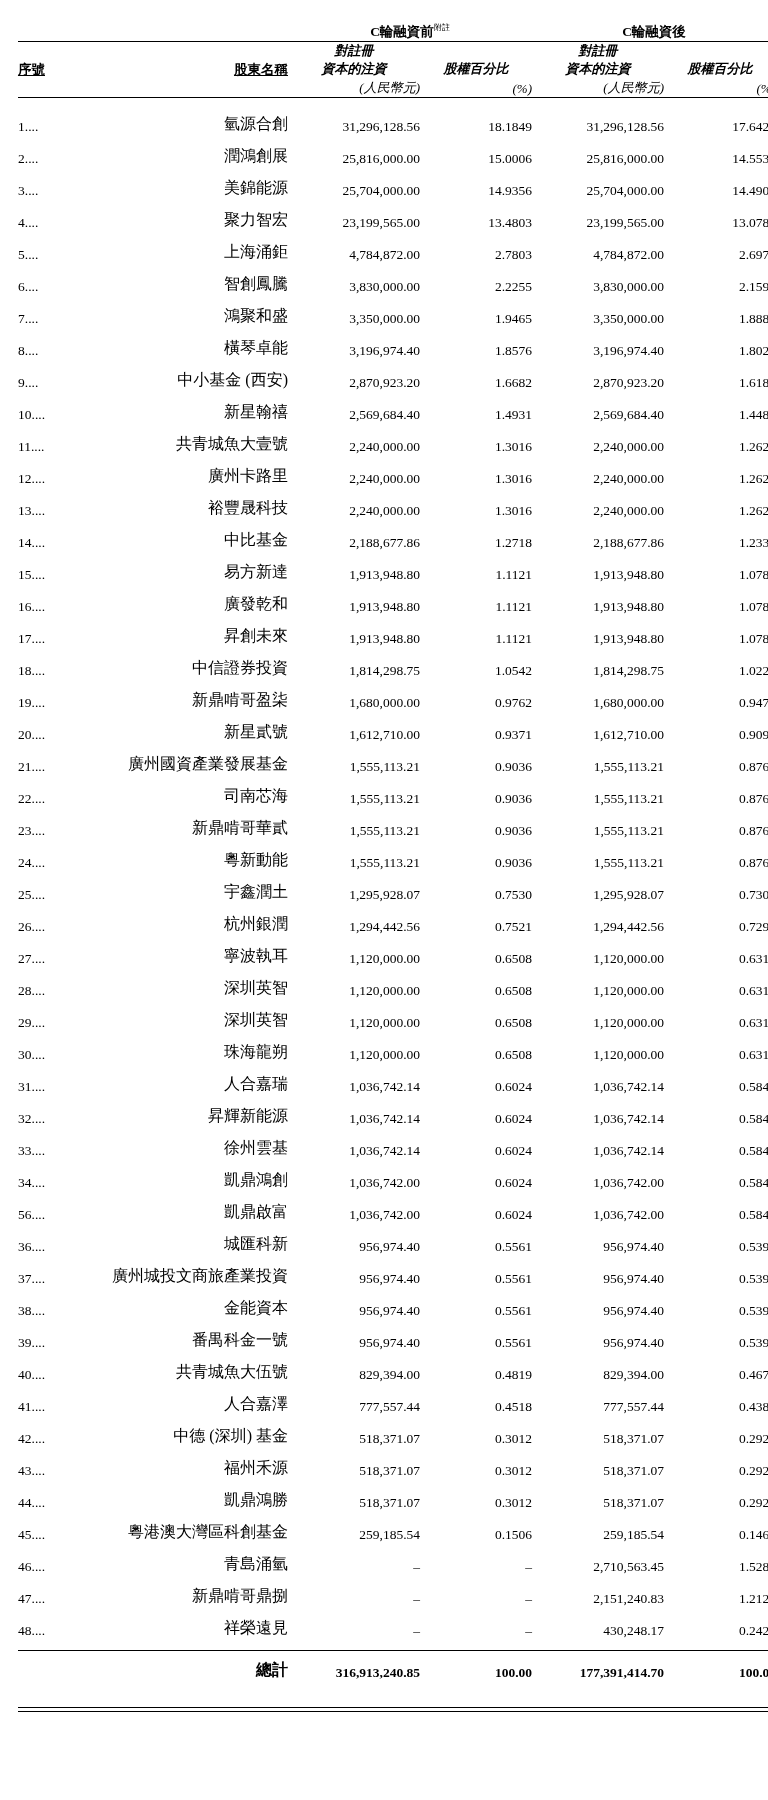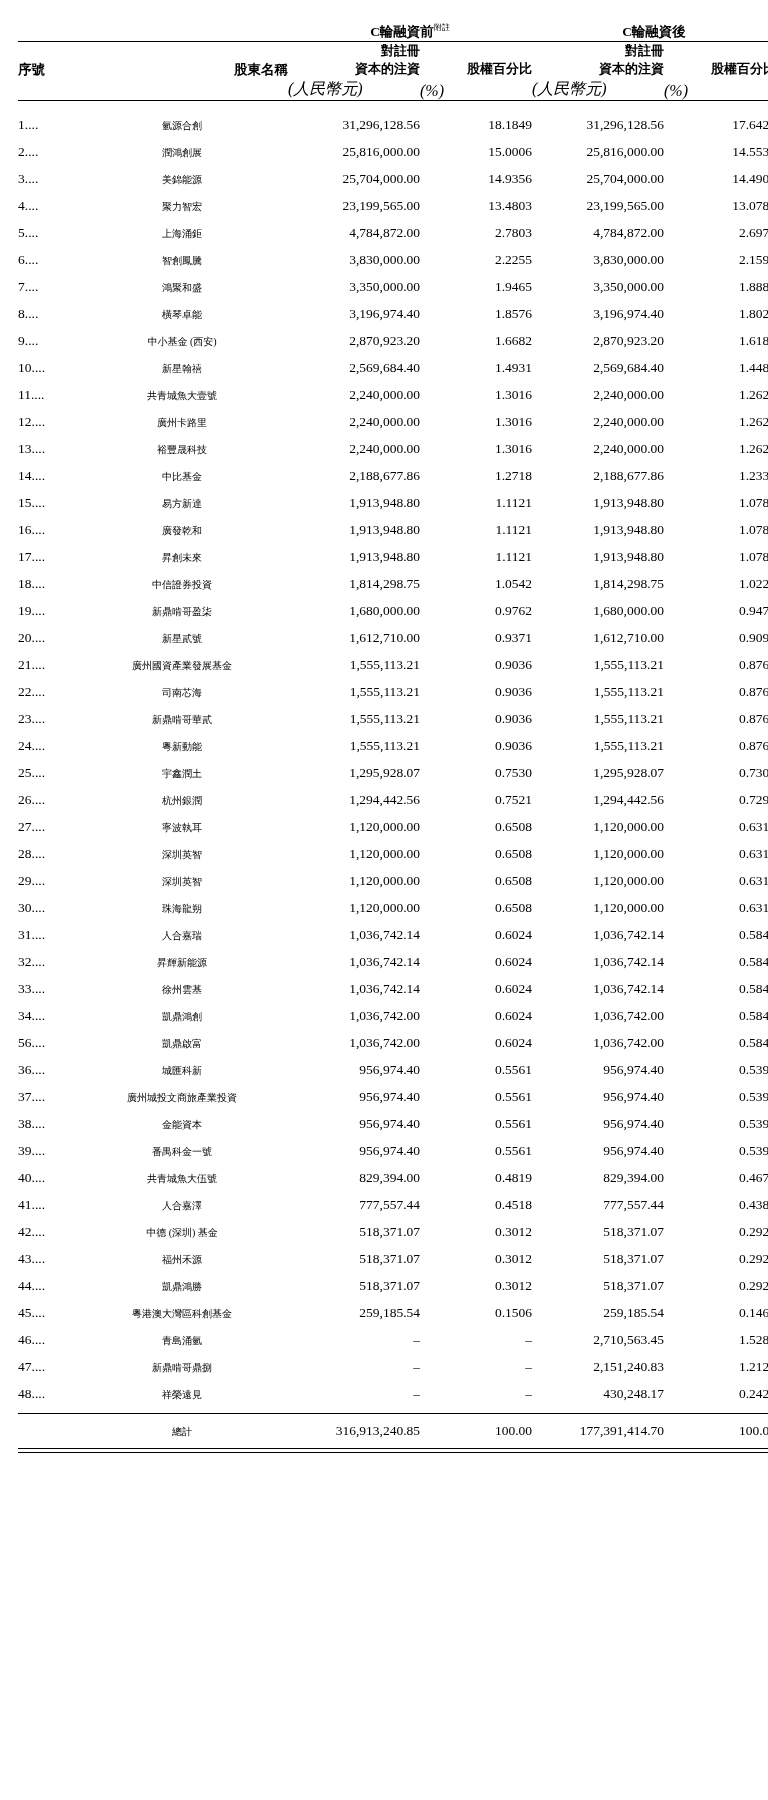--- a/index.html
+++ b/index.html
@@ -47,63 +47,65 @@
   .grp-head .sup {
     font-size: 8px;
     vertical-align: super;
     font-weight: normal;
   }
   .rule-thin td { border-top: 0.9px solid #000; height: 0; font-size: 0; line-height: 0; }
   .spacer-6 td { height: 6px; font-size: 0; line-height: 0; }
   .spacer-10 td { height: 10px; font-size: 0; line-height: 0; }
 
   .sub-head {
-    text-align: right;
+    text-align: center;
     font-weight: bold;
     font-size: 13px;
     line-height: 1.45;
     padding: 4px 6px 0 6px;
+    font-style: italic;
   }
   .sub-unit {
-    text-align: left;
+    text-align: right;
     font-style: italic;
-    font-size: 16px;
+    font-size: 13px;
     padding: 4px 6px 6px 6px;
   }
   .col-head-left {
     font-weight: bold;
     font-size: 13.5px;
     padding-bottom: 6px;
+    text-decoration: underline;
   }
   .head-seq { text-align: left; padding-left: 2px; }
   .head-name { text-align: right; }
 
   td.num {
     text-align: left;
     padding-left: 2px;
     white-space: nowrap;
     font-size: 13.5px;
   }
   td.name {
-    text-align: center;
+    text-align: right;
     padding-left: 8px;
     white-space: nowrap;
-    font-size: 10px;
+    font-size: 16px;
   }
   td.val {
     text-align: right;
     padding-right: 8px;
     white-space: nowrap;
     font-size: 13.5px;
   }
   tr.data td { padding-top: 5.5px; padding-bottom: 5.5px; }
   tr.total td {
-    font-weight: normal;
+    font-weight: bold;
     padding-top: 9px;
-    padding-bottom: 9px;
+    padding-bottom: 26px;
   }
   .total-label { padding-left: 8px; font-weight: bold; }
   .dbl-rule-a td { border-top: 1.1px solid #000; height: 0; font-size: 0; line-height: 0; }
   .dbl-rule-b td { border-top: 1.1px solid #000; height: 0; font-size: 0; line-height: 0; }
   .gap-2 td { height: 2.5px; font-size: 0; line-height: 0; }
   .grp-rule td { border-bottom: 1.1px solid #000; }
   .hdr-underline td { border-bottom: 1.1px solid #000; }
 </style>
 </head>
 <body>

